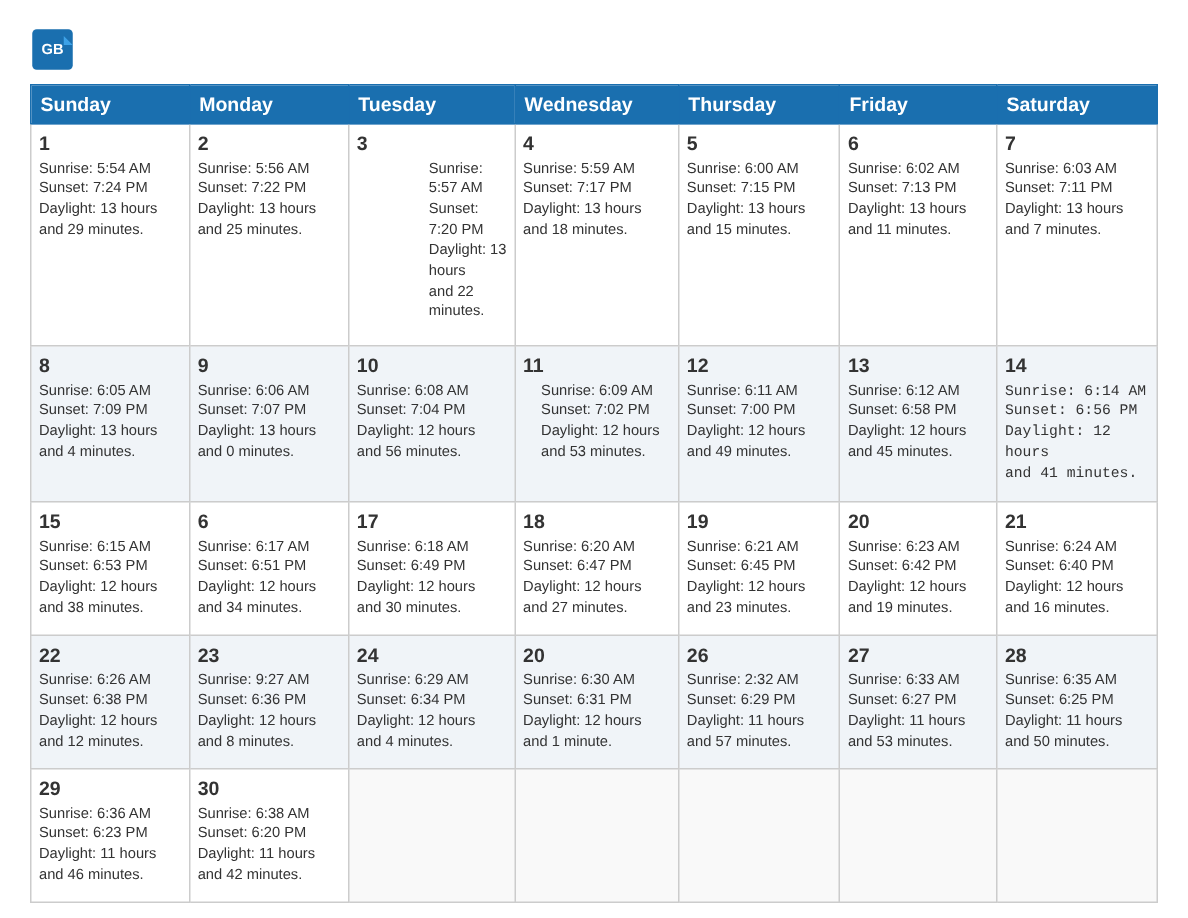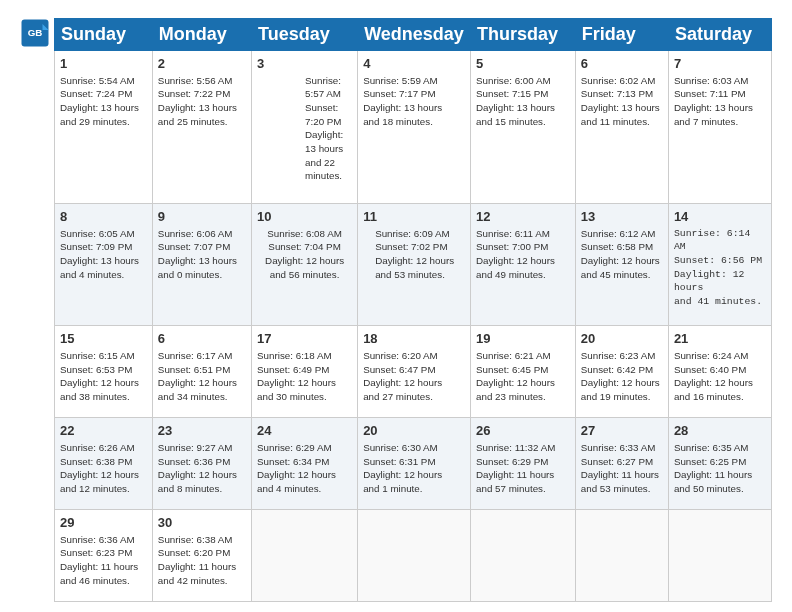--- a/index.html
+++ b/index.html
@@ -8,21 +8,21 @@
       height: 612px;
       font-family: Arial, sans-serif;
       background: #fff;
       overflow: hidden;
     }
     .page {
       width: 792px;
       height: 612px;
       padding: 18px 20px 10px 20px;
       display: flex;
-      flex-direction: row;
+      flex-direction: column;
     }
     .header {
       display: flex;
       justify-content: space-between;
       align-items: flex-start;
       margin-bottom: 8px;
     }
     .logo {
       display: flex;
       align-items: center;
@@ -52,21 +52,21 @@
     }
     .calendar {
       width: 100%;
       border-collapse: collapse;
       flex: 1;
       font-size: 10.5px;
     }
     .calendar thead tr th {
       background: #1a6faf;
       color: #fff;
-      font-size: 18px;
+      font-size: 13px;
       font-weight: bold;
       padding: 5px 6px;
       text-align: left;
       border: 1px solid #1a6faf;
     }
     .calendar tbody tr td {
       border: 1px solid #ccc;
       vertical-align: top;
       padding: 4px 5px;
       width: 113px;
@@ -191,21 +191,21 @@
           </td>
           <td>
             <span class="day-num">9</span>
             <div class="day-info" style="white-space: pre-line;">Sunrise: 6:06 AM
 Sunset: 7:07 PM
 Daylight: 13 hours
 and 0 minutes.</div>
           </td>
           <td>
             <span class="day-num">10</span>
-            <div class="day-info" style="white-space: pre-line; text-align: center;">Sunrise: 6:08 AM
+            <div class="day-info" style="white-space: pre-line;">Sunrise: 6:08 AM
 Sunset: 7:04 PM
 Daylight: 12 hours
 and 56 minutes.</div>
           </td>
           <td>
             <span class="day-num">11</span>
             <div class="day-info" style="white-space: pre-line; margin-left: 12px;">Sunrise: 6:09 AM
 Sunset: 7:02 PM
 Daylight: 12 hours
 and 53 minutes.</div>
@@ -307,21 +307,21 @@
           </td>
           <td>
             <span class="day-num">20</span>
             <div class="day-info" style="white-space: pre-line;">Sunrise: 6:30 AM
 Sunset: 6:31 PM
 Daylight: 12 hours
 and 1 minute.</div>
           </td>
           <td>
             <span class="day-num">26</span>
-            <div class="day-info" style="white-space: pre-line;">Sunrise: 11:32 AM
+            <div class="day-info" style="white-space: pre-line;">Sunrise: 2:32 AM
 Sunset: 6:29 PM
 Daylight: 11 hours
 and 57 minutes.</div>
           </td>
           <td>
             <span class="day-num">27</span>
             <div class="day-info" style="white-space: pre-line;">Sunrise: 6:33 AM
 Sunset: 6:27 PM
 Daylight: 11 hours
 and 53 minutes.</div>

